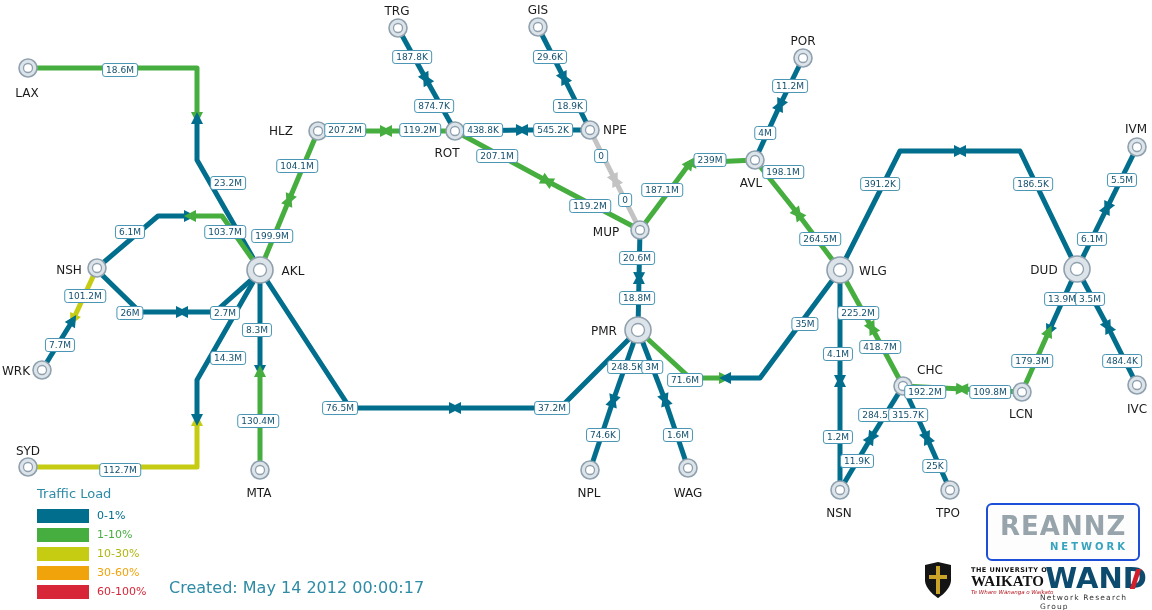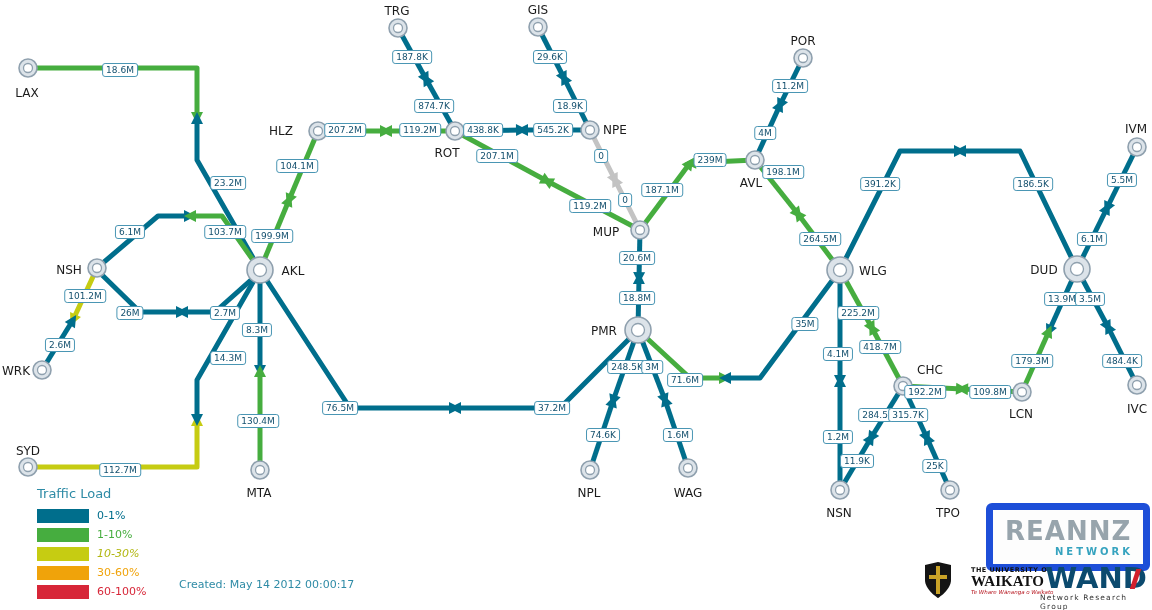--- a/index.html
+++ b/index.html
@@ -11,23 +11,23 @@
   .ni{fill:#ffffff;stroke:#8fa0ae;stroke-width:1.3;}
   .elabel{position:absolute;transform:translate(-50%,-50%);background:#fff;border:1px solid #4a96b4;border-radius:3px;
           padding:0 3px;font-size:9px;line-height:12px;color:#14506e;white-space:nowrap;z-index:3;}
   .nlabel{position:absolute;transform:translate(-50%,-50%);font-size:12px;color:#1b1b1b;white-space:nowrap;z-index:2;}
   .legend{position:absolute;left:14px;top:486px;z-index:4;margin-left:23px;}
   .legend .t{color:#2e8ba6;font-size:13px;margin-bottom:5px;}
   .lrow{display:flex;align-items:center;height:19px;}
   .sw{display:inline-block;width:52px;height:14px;margin-right:8px;}
   .sw0{background:#006e8c;} .sw1{background:#46ad3f;} .sw2{background:#c6cc12;} .sw3{background:#f0a30a;} .sw4{background:#d72638;}
   .ll{font-size:11px;}
-  .tl0{color:#006e8c;} .tl1{color:#46ad3f;} .tl2{color:#b1b60f;font-style:italic;} .tl3{color:#f0a30a;} .tl4{color:#d72638;}
-  .created{position:absolute;left:179px;top:578px;color:#2e8ba6;font-size:11px;z-index:4;}
-  .reannz{position:absolute;left:986px;top:503px;width:150px;height:54px;border:7px solid #1d4ed8;border-radius:6px;background:#fdfdfd;z-index:4;}
+  .tl0{color:#006e8c;} .tl1{color:#46ad3f;} .tl2{color:#b1b60f;} .tl3{color:#f0a30a;} .tl4{color:#d72638;}
+  .created{position:absolute;left:169px;top:578px;color:#2e8ba6;font-size:16px;z-index:4;}
+  .reannz{position:absolute;left:986px;top:503px;width:150px;height:54px;border:2px solid #1d4ed8;border-radius:6px;background:#fdfdfd;z-index:4;}
   .reannz .nm{position:absolute;left:12px;top:6px;font-size:26px;font-weight:bold;color:#97a4ac;letter-spacing:1px;}
   .reannz .nw{position:absolute;left:62px;top:36px;font-size:10px;font-weight:bold;color:#36a3bf;letter-spacing:3px;}
   .waikato{position:absolute;left:925px;top:562px;display:flex;align-items:center;z-index:4;}
   .waikato .txt{margin-left:20px;}
   .waikato .u1{font-size:6.5px;font-weight:bold;color:#111;letter-spacing:.5px;}
   .waikato .u2{font-family:"Liberation Serif",serif;font-size:15px;font-weight:bold;color:#111;line-height:15px;}
   .waikato .u3{font-size:5.5px;font-style:italic;color:#b5121b;}
   .wand{position:absolute;left:1040px;top:564px;z-index:4;}
   .wand .nm{font-size:29px;font-weight:800;color:#0c4a6e;letter-spacing:0;line-height:28px;position:relative;text-align:center;}
   .wand .red{position:absolute;right:14px;top:5px;width:5px;height:20px;background:#d21f2c;transform:skewX(-18deg);z-index:5;}
@@ -245,21 +245,21 @@
 
   <div class="elabel" style="left:120px;top:70px">18.6M</div>
   <div class="elabel" style="left:228px;top:183px">23.2M</div>
   <div class="elabel" style="left:120px;top:470px">112.7M</div>
   <div class="elabel" style="left:228px;top:358px">14.3M</div>
   <div class="elabel" style="left:130px;top:232px">6.1M</div>
   <div class="elabel" style="left:225px;top:232px">103.7M</div>
   <div class="elabel" style="left:130px;top:313px">26M</div>
   <div class="elabel" style="left:225px;top:313px">2.7M</div>
   <div class="elabel" style="left:85px;top:296px">101.2M</div>
-  <div class="elabel" style="left:60px;top:345px">2.6M</div>
+  <div class="elabel" style="left:60px;top:345px">7.7M</div>
   <div class="elabel" style="left:257px;top:330px">8.3M</div>
   <div class="elabel" style="left:258px;top:421px">130.4M</div>
   <div class="elabel" style="left:272px;top:236px">199.9M</div>
   <div class="elabel" style="left:297px;top:166px">104.1M</div>
   <div class="elabel" style="left:345px;top:130px">207.2M</div>
   <div class="elabel" style="left:420px;top:130px">119.2M</div>
   <div class="elabel" style="left:434px;top:106px">874.7K</div>
   <div class="elabel" style="left:412px;top:57px">187.8K</div>
   <div class="elabel" style="left:483px;top:130px">438.8K</div>
   <div class="elabel" style="left:553px;top:130px">545.2K</div>

